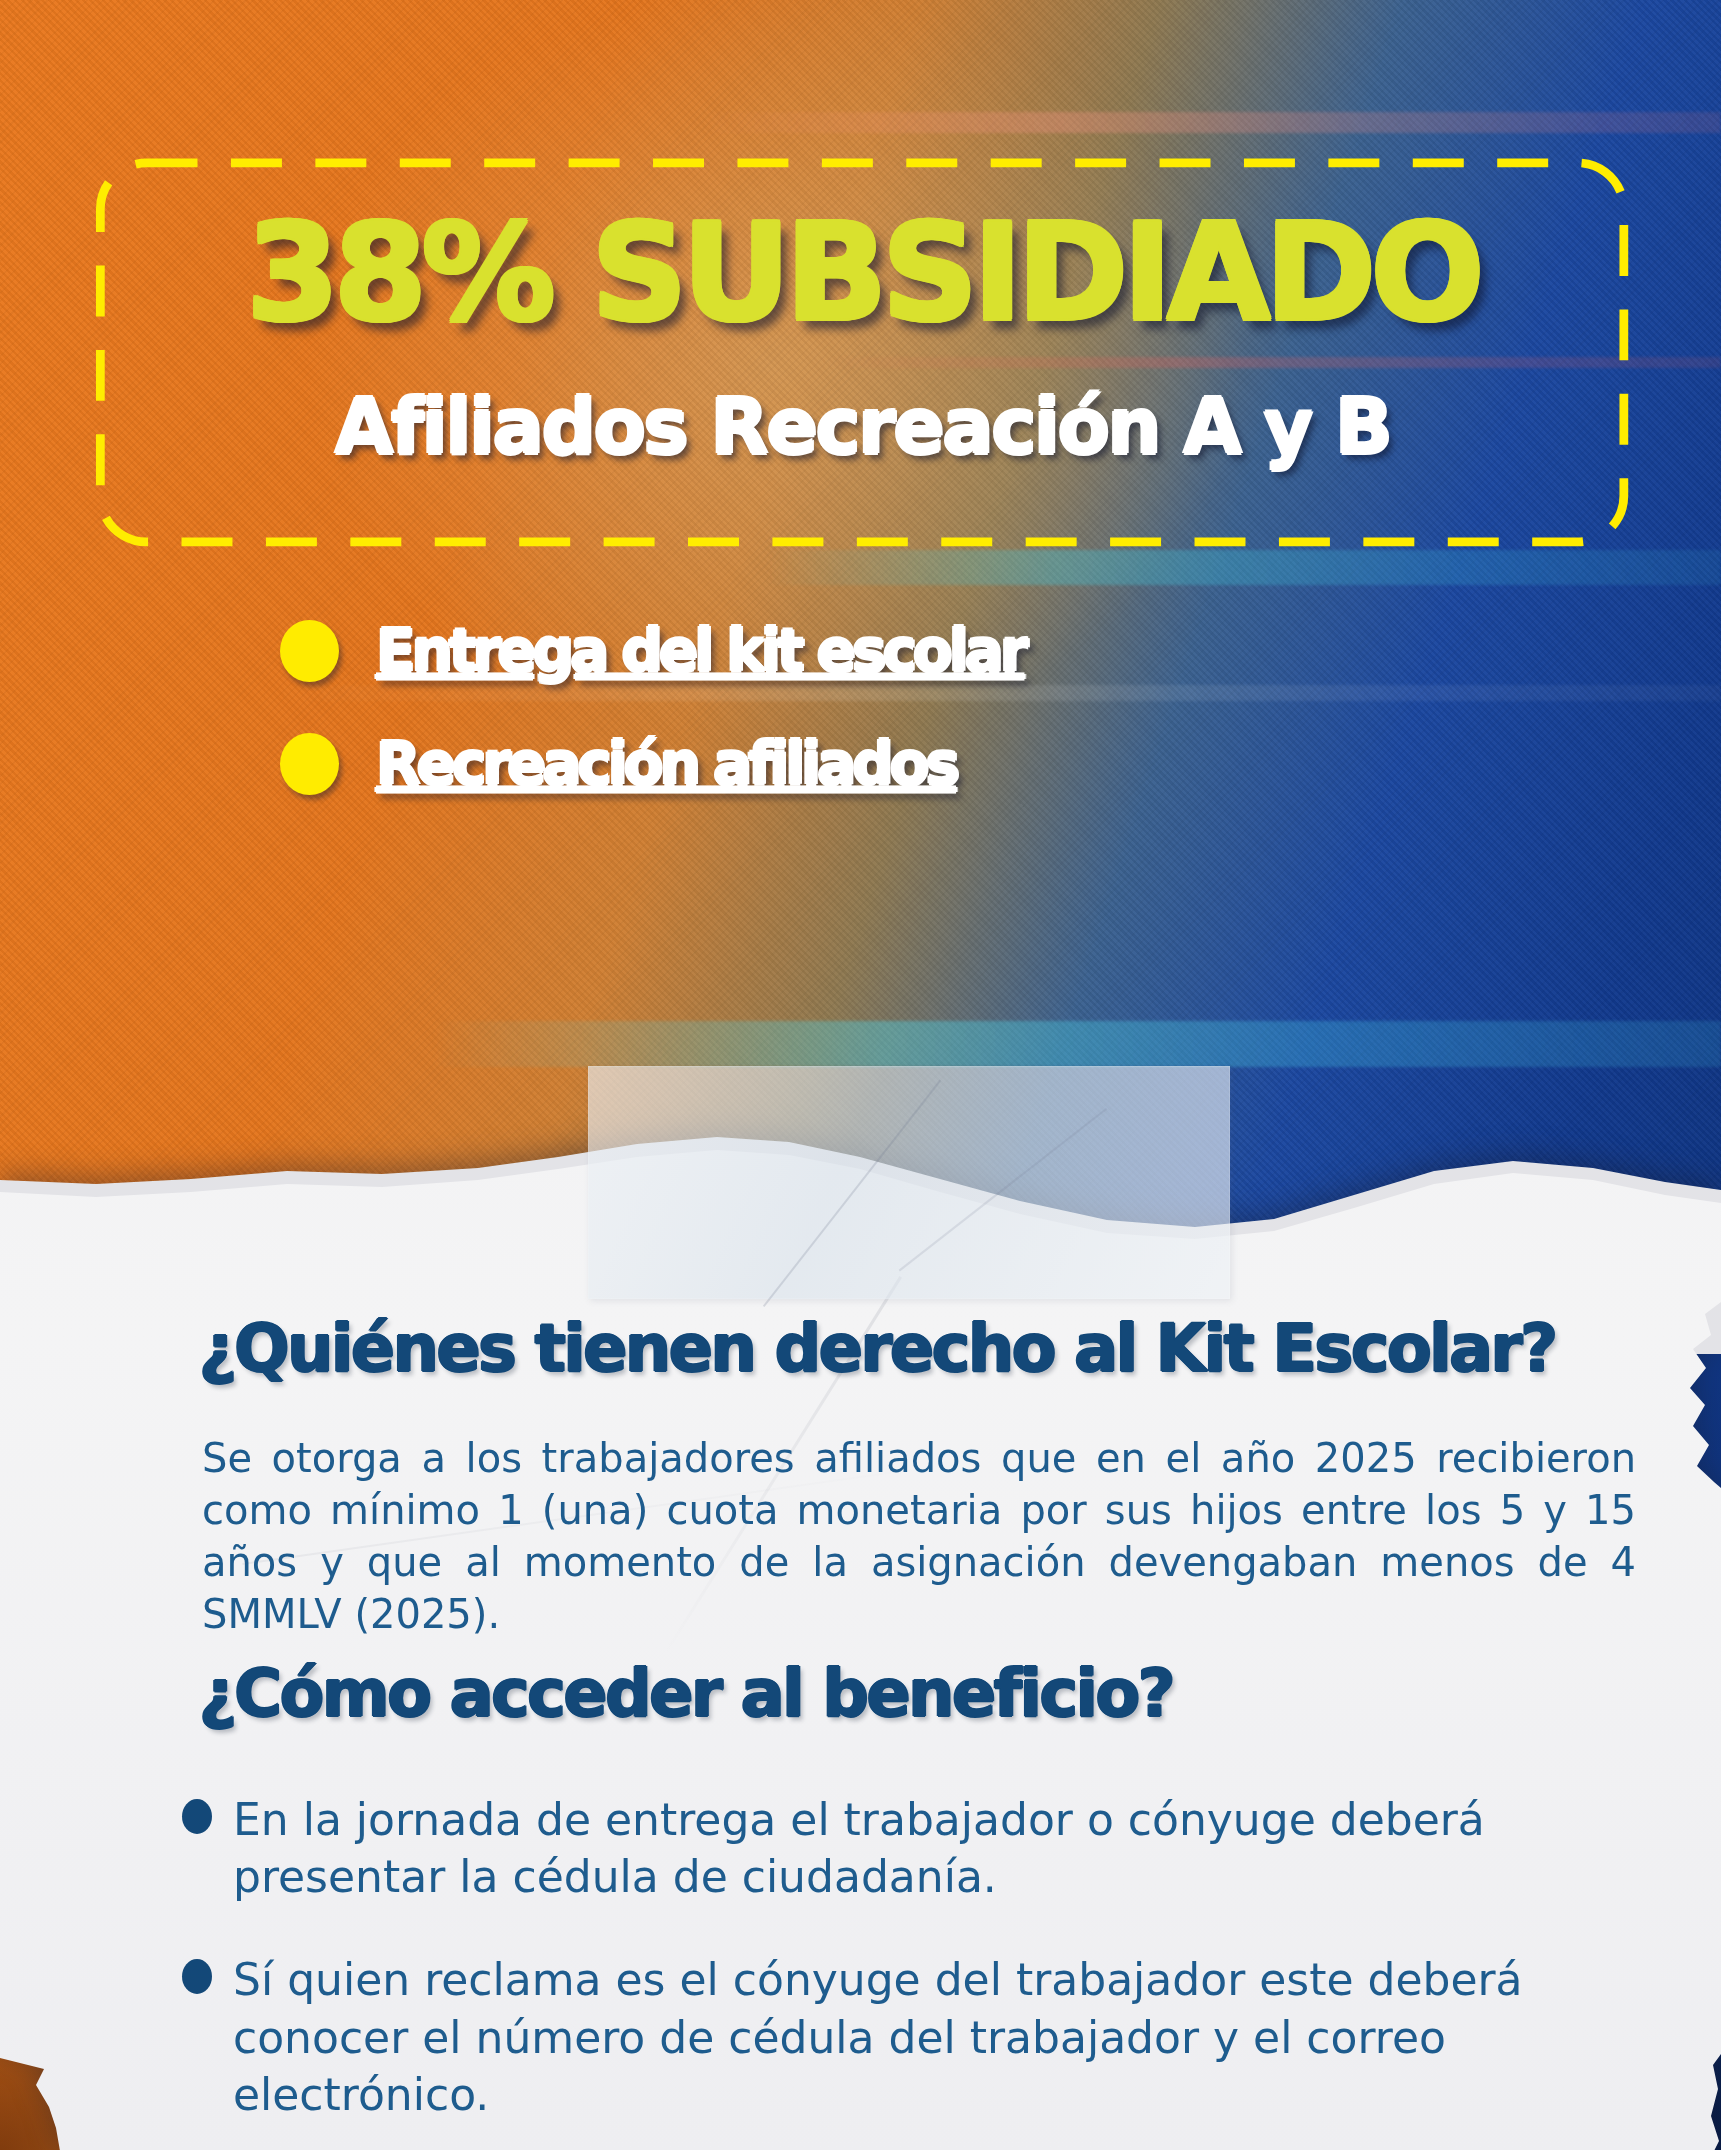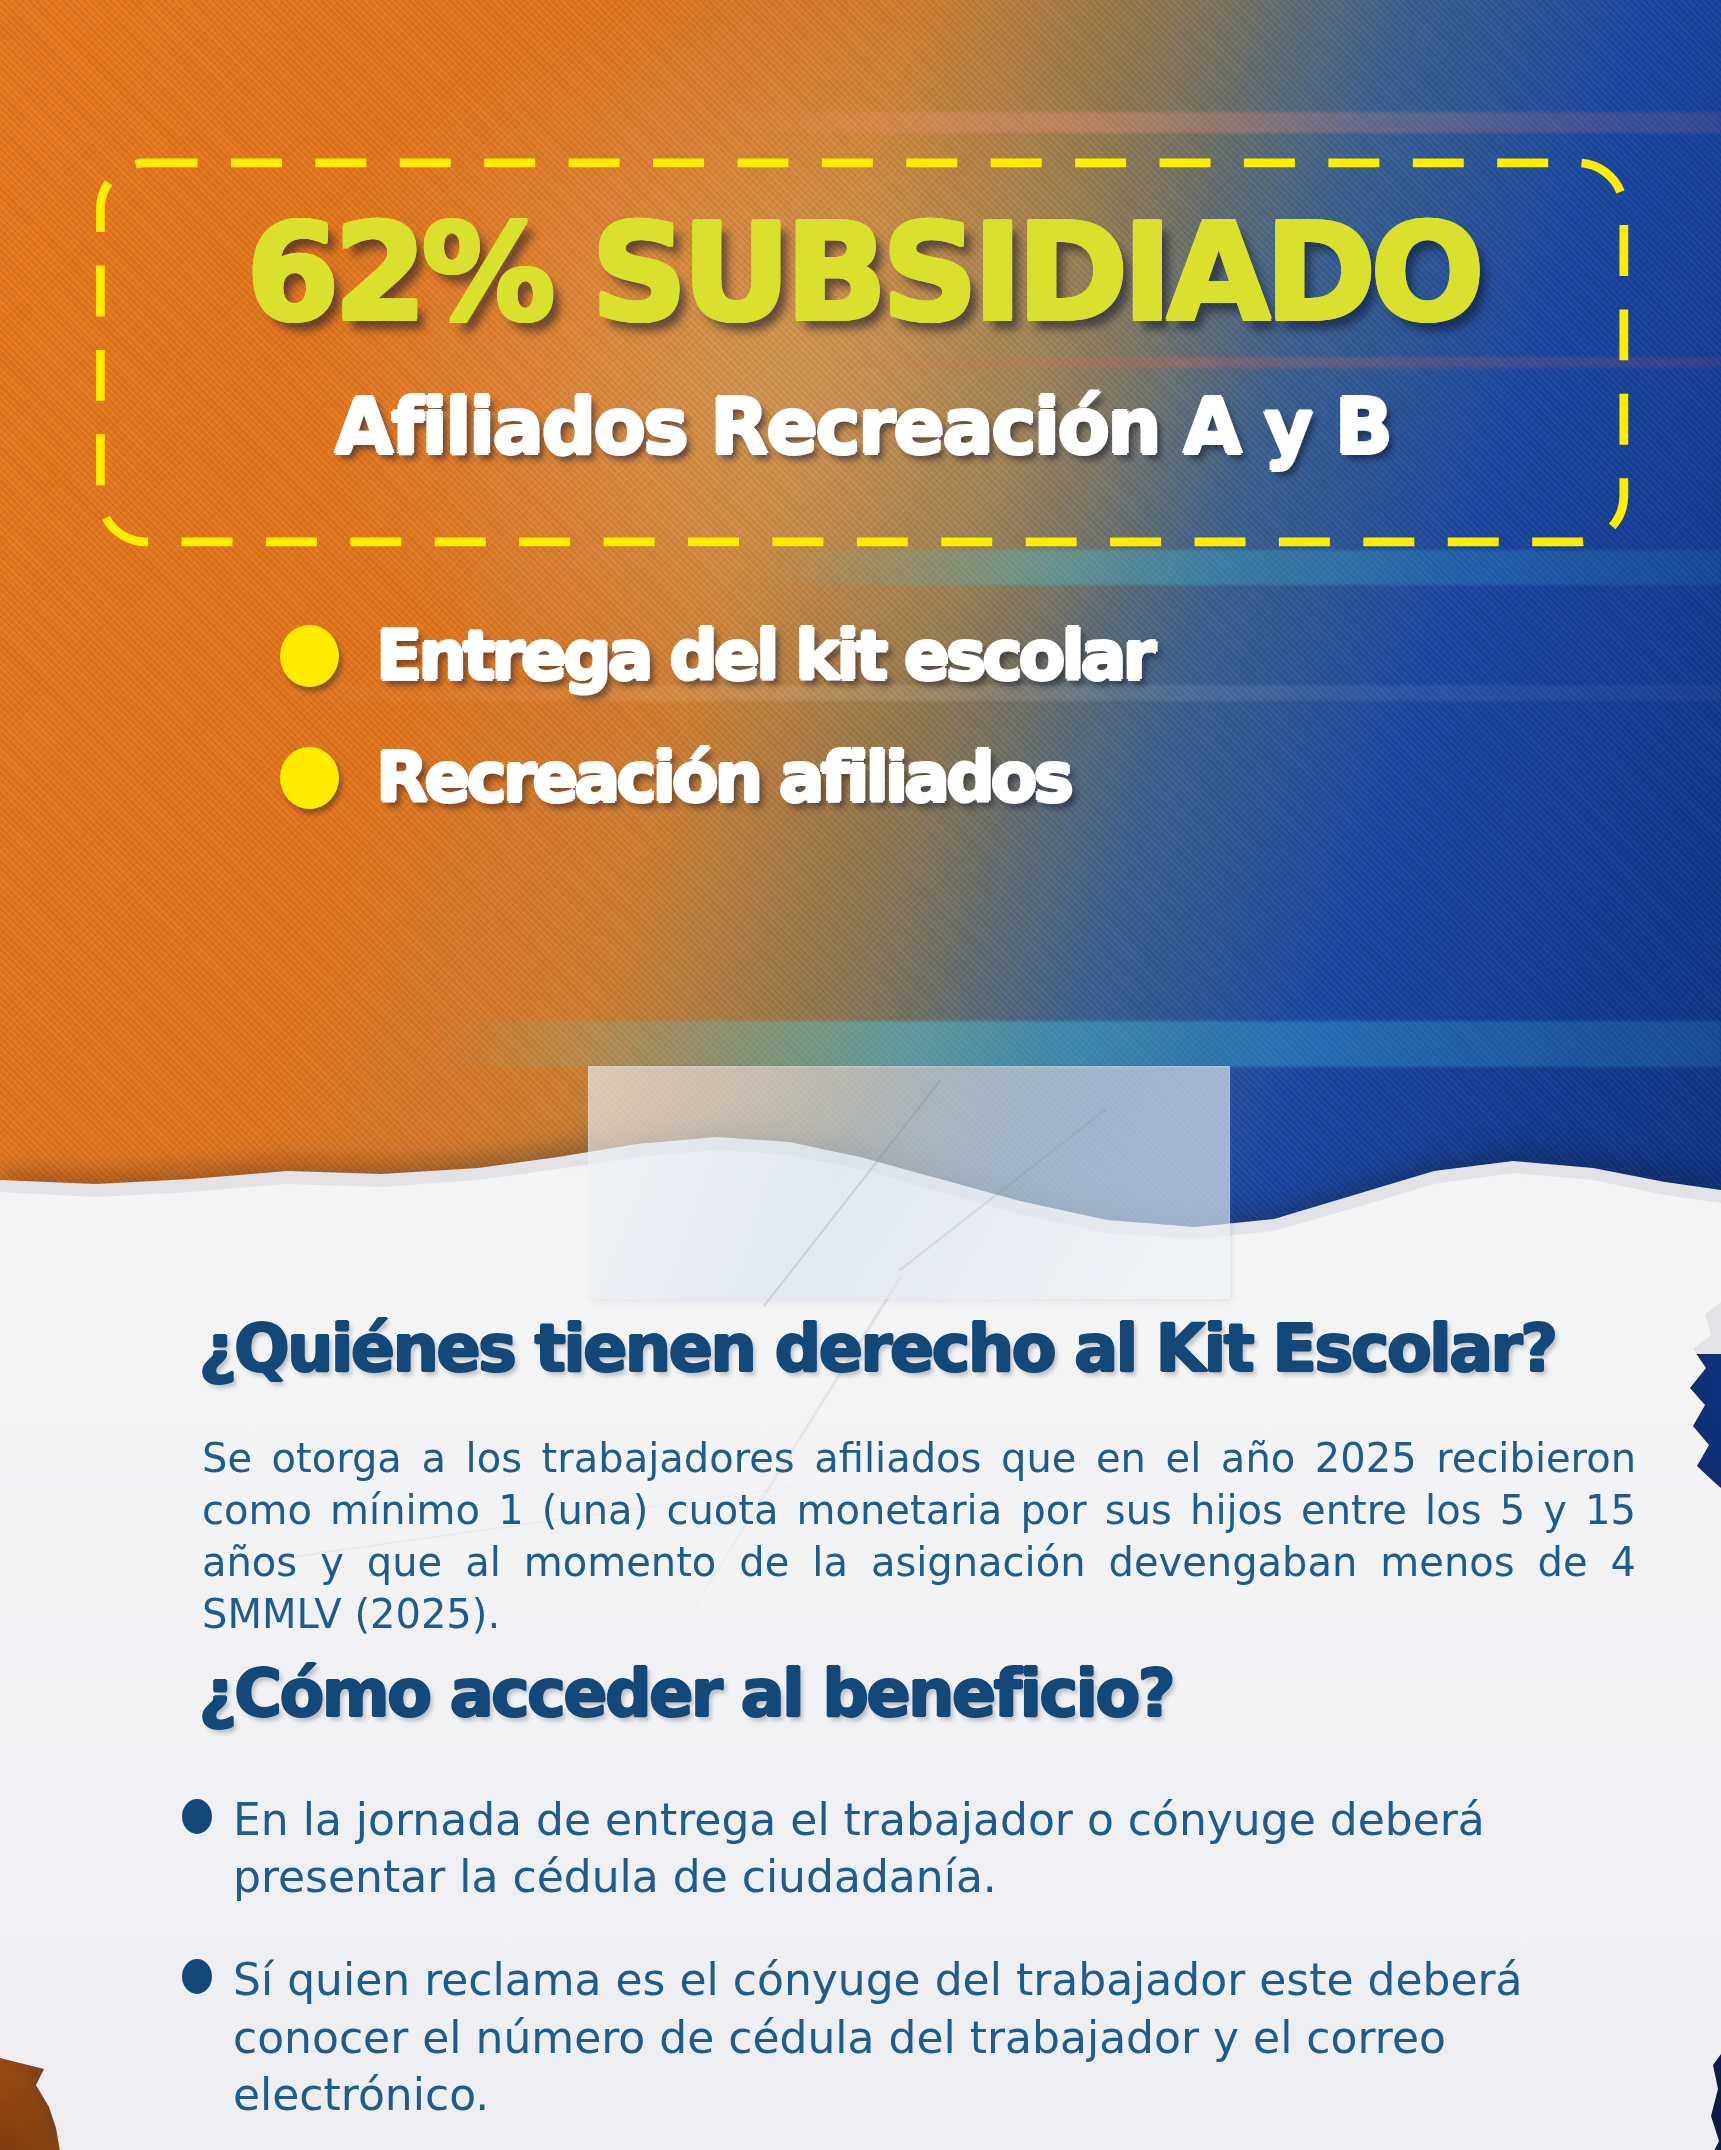--- a/index.html
+++ b/index.html
@@ -40,23 +40,24 @@
     color:#ffffff;
     text-shadow:1.6px 0 #fff,-1.6px 0 #fff,0 1.6px #fff,0 -1.6px #fff,
       4.8px 6.4px 6.4px rgba(15,20,45,0.55);
   }
 
   .benefits{position:absolute;left:280px;top:620px;display:flex;flex-direction:column;gap:51px;}
   .benefit-row{display:flex;align-items:center;gap:37px;}
   .benefit-dot{width:59px;height:62px;border-radius:50%;background:#ffec00;flex:0 0 auto;
     box-shadow:3.2px 4.8px 5.6px rgba(20,25,45,0.40);}
   .benefit-label{
-    font-size:68px;line-height:1.05;font-weight:900;letter-spacing:-4px;color:#ffffff;white-space:nowrap;
+    font-size:58px;line-height:1.05;font-weight:900;letter-spacing:-4px;color:#ffffff;white-space:nowrap;
     text-shadow:1.6px 0 #fff,-1.6px 0 #fff,0 1.6px #fff,0 -1.6px #fff,
       4.8px 6.4px 6.4px rgba(15,20,45,0.50);
+    text-decoration:underline;
   }
 
   .paper-wrap{position:absolute;left:0;top:0;width:1721px;height:2151px;filter:drop-shadow(0 -6.4px 14.3px rgba(20,25,45,0.38));}
   .paper-under{
     position:absolute;left:0;top:0;width:1721px;height:2151px;background:#e3e3e7;
     clip-path:polygon(0px 1180px,96px 1184px,191px 1179px,287px 1171px,382px 1174px,478px 1168px,558px 1157px,637px 1144px,717px 1137px,789px 1142px,860px 1157px,940px 1179px,1020px 1201px,1107px 1220px,1195px 1227px,1274px 1219px,1354px 1195px,1434px 1171px,1513px 1161px,1593px 1168px,1665px 1182px,1721px 1190px,1721px 1354px,0px 1354px);
   }
   .paper{
     position:absolute;left:0;top:0;width:1721px;height:2151px;
     background:
@@ -110,21 +111,21 @@
   <div class="streak streak-b"></div>
   <div class="streak streak-c"></div>
   <div class="streak streak-d"></div>
   <div class="streak streak-e"></div>
 
   <svg class="badge-svg" width="1721" height="2151" viewBox="0 0 2161 2700">
     <rect x="126" y="204" width="1913" height="476" rx="58" fill="none" stroke="#ffed00" stroke-width="11" stroke-dasharray="64 42"></rect>
   </svg>
 
   <div class="badge">
-    <h1 class="badge-title">62% SUBSIDIADO</h1>
+    <h1 class="badge-title">38% SUBSIDIADO</h1>
     <h2 class="badge-subtitle">Afiliados Recreación A y B</h2>
   </div>
 
   <div class="benefits">
     <div class="benefit-row">
       <span class="benefit-dot"></span>
       <span class="benefit-label">Entrega del kit escolar</span>
     </div>
     <div class="benefit-row">
       <span class="benefit-dot"></span>

